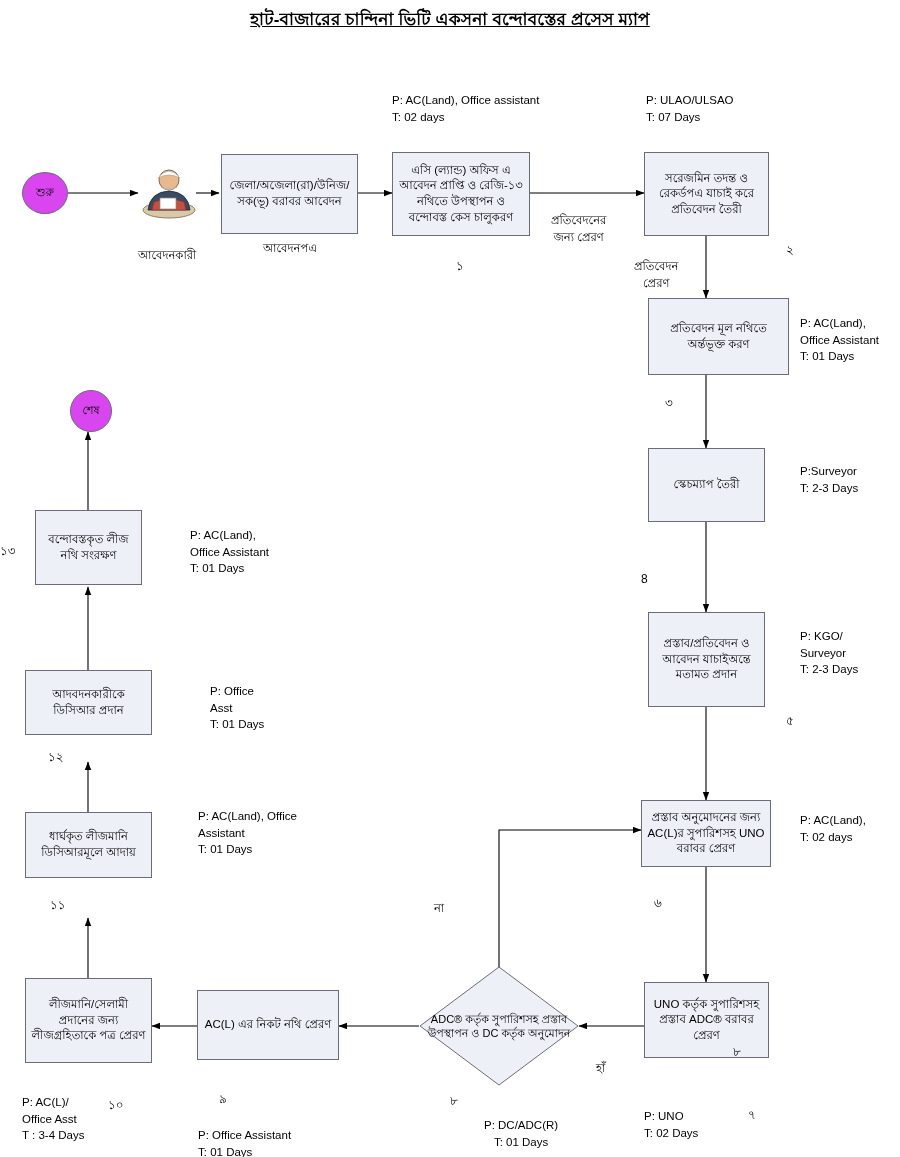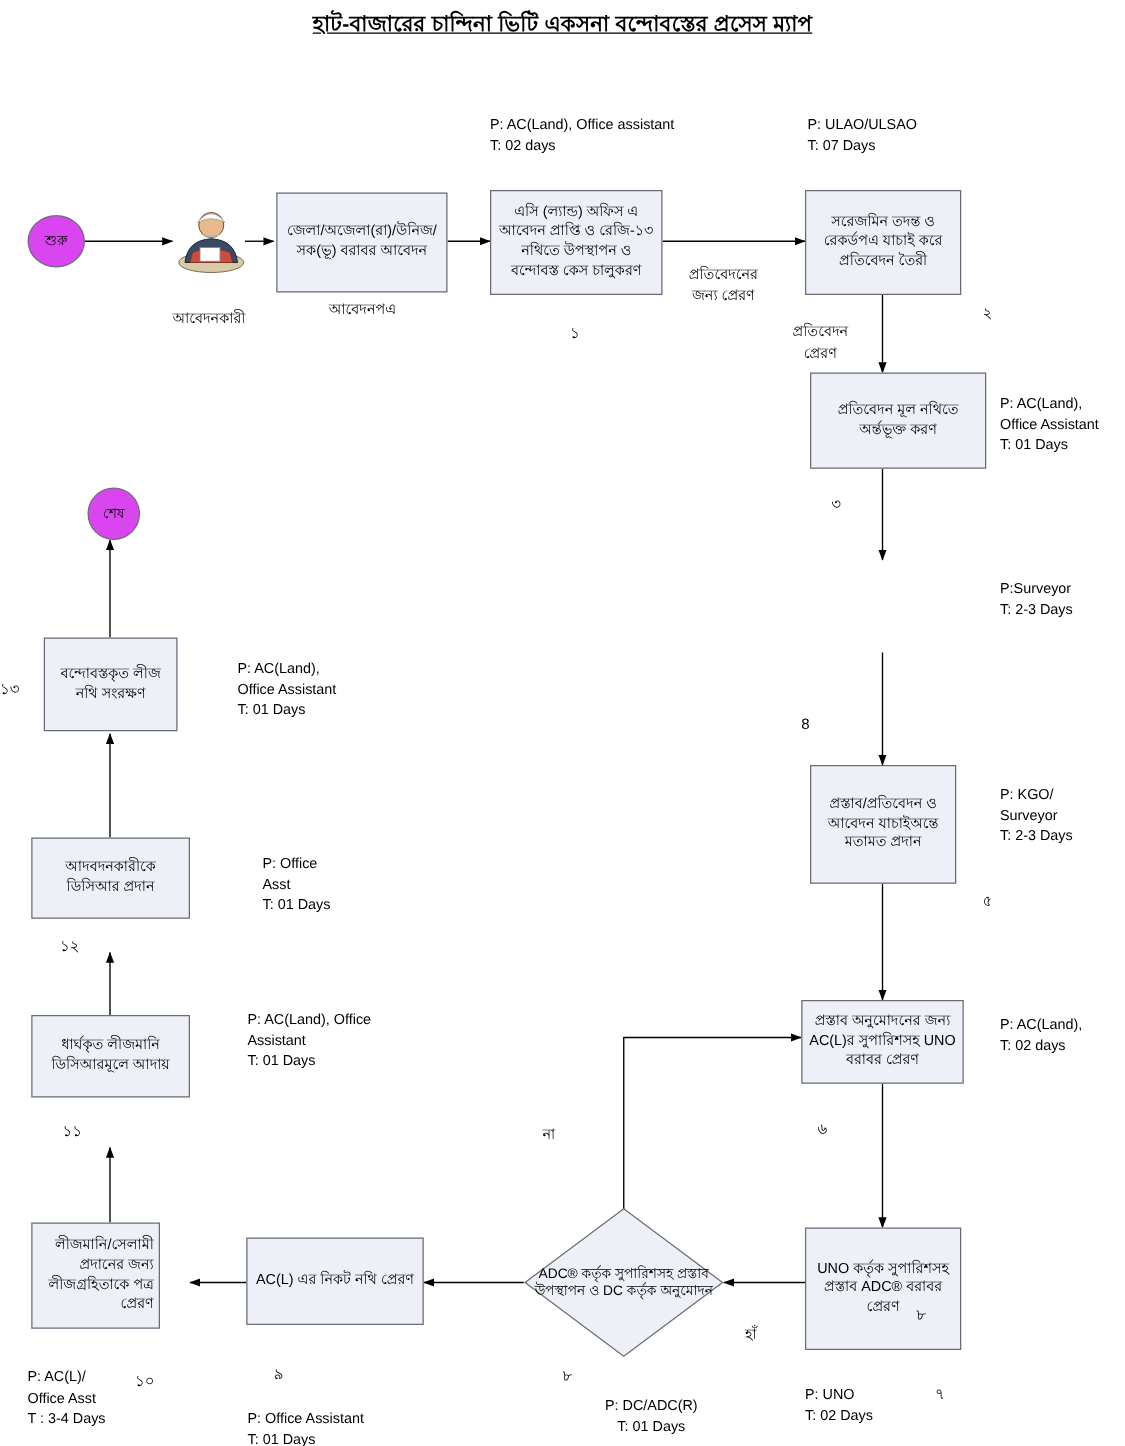--- a/index.html
+++ b/index.html
@@ -198,20 +198,23 @@
 
   <div class="box" style="left:648px; top:298px; width:141px; height:77px;">
     <span>প্রতিবেদন মূল নথিতে
 অর্ন্তভূক্ত করণ</span>
   </div>
   <div class="num" style="left:665px; top:394px;">৩</div>
   <div class="note" style="left:800px; top:315px;">P:  AC(Land),
      Office Assistant
 T:  01 Days</div>
 
+  <div class="box" style="left:648px; top:448px; width:117px; height:74px;">
+    <span>স্কেচম্যাপ তৈরী</span>
+  </div>
   <div class="num" style="left:641px; top:572px;">8</div>
   <div class="note" style="left:800px; top:463px;">P:Surveyor
 T: 2-3 Days</div>
 
   <div class="box" style="left:648px; top:612px; width:117px; height:95px;">
     <span>প্রস্তাব/প্রতিবেদন ও
 আবেদন যাচাইঅন্তে
 মতামত প্রদান</span>
   </div>
   <div class="num" style="left:786px; top:712px;">৫</div>
@@ -221,21 +224,21 @@
 
   <div class="box" style="left:641px; top:800px; width:130px; height:67px;">
     <span>প্রস্তাব অনুমোদনের জন্য
 AC(L)র সুপারিশসহ
 UNO বরাবর প্রেরণ</span>
   </div>
   <div class="num" style="left:654px; top:894px;">৬</div>
   <div class="note" style="left:800px; top:812px;">P: AC(Land),
 T: 02 days</div>
 
-  <div class="box" style="left:644px; top:982px; width:125px; height:98px;">
+  <div class="box" style="left:644px; top:982px; width:125px; height:76px;">
     <span>UNO কর্তৃক সুপারিশসহ
 প্রস্তাব ADC® বরাবর
 প্রেরণ</span>
   </div>
   <div class="num" style="left:733px; top:1043px;">৮</div>
   <div class="num" style="left:748px; top:1106px;">৭</div>
   <div class="note" style="left:644px; top:1108px;">P: UNO
 T: 02 Days</div>
 
   <div class="diamond-wrap" style="left:419px; top:966px; width:160px; height:120px;">
@@ -254,21 +257,21 @@
   <div class="note" style="left:596px; top:1060px;">হাঁ</div>
 
   <div class="box" style="left:197px; top:990px; width:142px; height:70px;">
     <span>AC(L) এর নিকট নথি
 প্রেরণ</span>
   </div>
   <div class="num" style="left:219px; top:1090px;">৯</div>
   <div class="note" style="left:198px; top:1127px;">P: Office Assistant
 T: 01 Days</div>
 
-  <div class="box" style="left:25px; top:978px; width:103px; height:85px;text-align:right;">
+  <div class="box" style="left:25px; top:978px; width:127px; height:85px;">
     <span>লীজমানি/সেলামী
 প্রদানের জন্য
 লীজগ্রহিতাকে পত্র
 প্রেরণ</span>
   </div>
   <div class="num" style="left:108px; top:1096px;">১০</div>
   <div class="note" style="left:22px; top:1094px;">P: AC(L)/
 Office Asst
 T : 3-4 Days</div>
 

